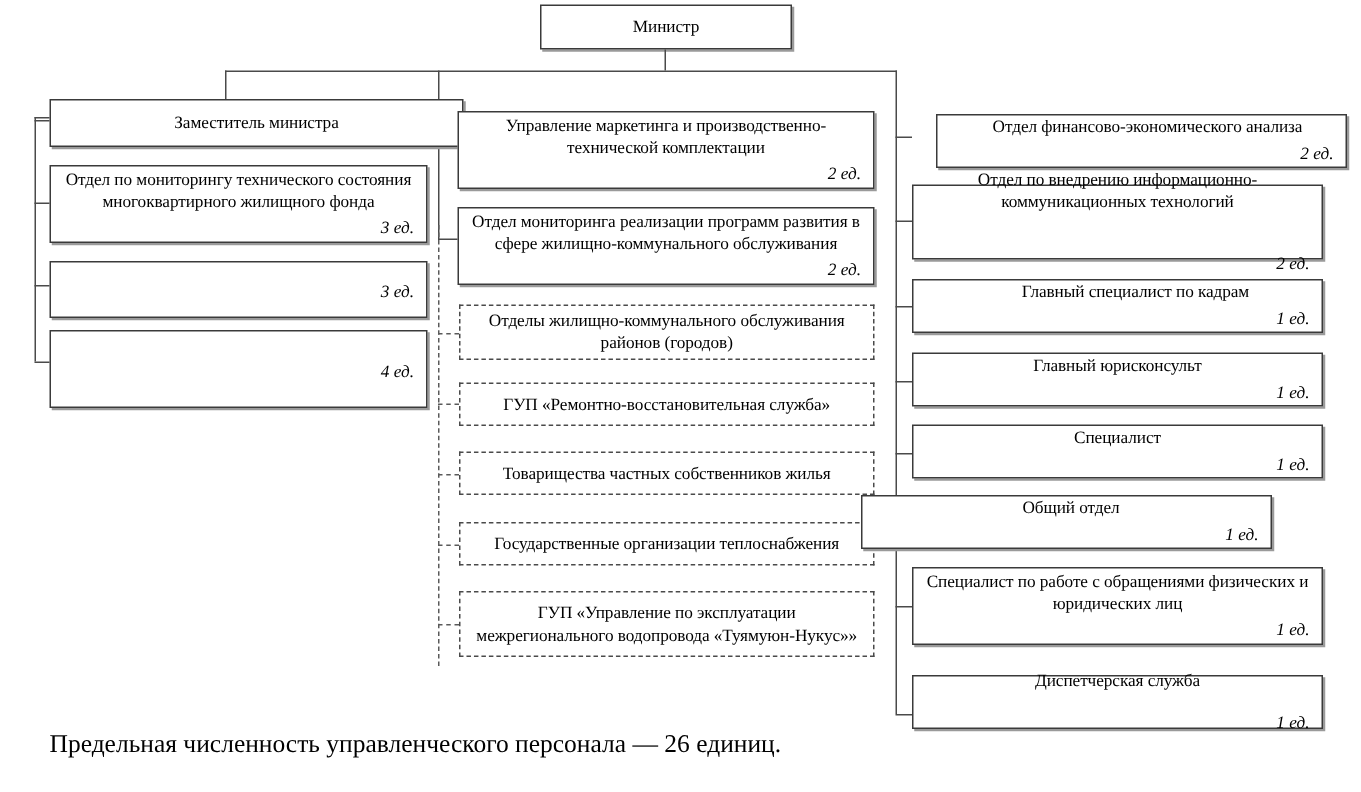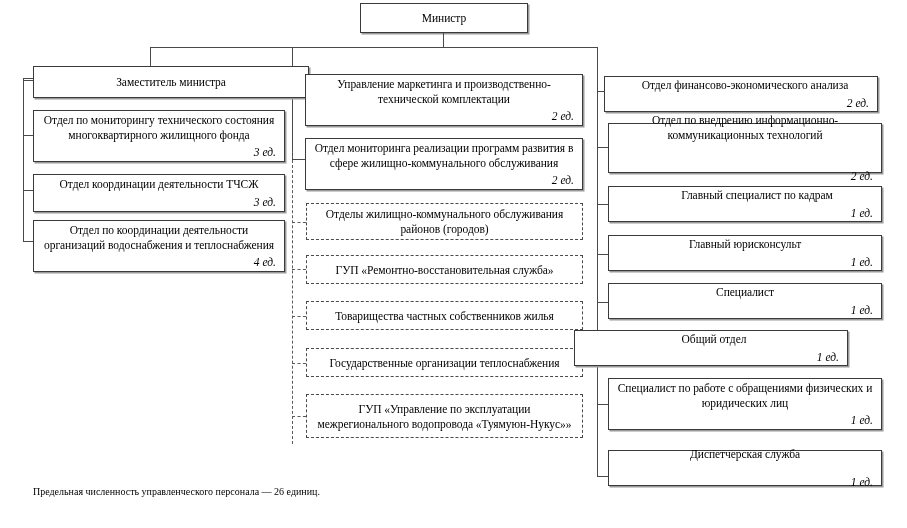--- a/index.html
+++ b/index.html
@@ -66,21 +66,21 @@
     height: 0;
     background: none;
     border-top: 1px dashed #5a5a5a;
   }
 
   
   #footer-note {
     position: absolute;
     left: 33px;
     top: 486px;
-    font-size: 10px;
+    font-size: 17px;
     color: #000000;
     font-family: "Liberation Serif", "DejaVu Serif", serif;
     white-space: nowrap;
   }
 </style>
 </head>
 <body>
 
 <div id="canvas">
 
@@ -126,26 +126,24 @@
   <div class="box" style="left:33px; top:66px; width:276px; height:32px;">
     <div class="title">Заместитель министра</div>
   </div>
 
   <div class="box" style="left:33px; top:110px; width:252px; height:52px;">
     <div class="title">Отдел по мониторингу технического состояния многоквартирного жилищного фонда</div>
     <div class="count">3 ед.</div>
   </div>
 
   <div class="box" style="left:33px; top:174px; width:252px; height:38px;">
-    <div class="title">Отдел координации деятельности ТЧСЖ</div>
     <div class="count">3 ед.</div>
   </div>
 
   <div class="box" style="left:33px; top:220px; width:252px; height:52px;">
-    <div class="title">Отдел по координации деятельности организаций водоснабжения и теплоснабжения</div>
     <div class="count">4 ед.</div>
   </div>
 
   <div class="box" style="left:305px; top:74px; width:278px; height:52px;">
     <div class="title">Управление маркетинга и производственно-технической комплектации</div>
     <div class="count">2 ед.</div>
   </div>
 
   <div class="box" style="left:305px; top:138px; width:278px; height:52px;">
     <div class="title">Отдел мониторинга реализации программ развития в сфере жилищно-коммунального обслуживания</div>
@@ -165,21 +163,21 @@
   </div>
 
   <div class="box dashed" style="left:306px; top:348px; width:277px; height:29px;">
     <div class="title">Государственные организации теплоснабжения</div>
   </div>
 
   <div class="box dashed" style="left:306px; top:394px; width:277px; height:44px;">
     <div class="title">ГУП «Управление по эксплуатации межрегионального водопровода  «Туямуюн-Нукус»»</div>
   </div>
 
-  <div class="box" style="left:604px; top:76px; width:274px; height:36px;padding-left:16px;">
+  <div class="box" style="left:624px; top:76px; width:274px; height:36px;padding-left:16px;">
     <div class="title">Отдел финансово-экономического анализа</div>
     <div class="count">2 ед.</div>
   </div>
 
   <div class="box" style="left:608px; top:123px; width:274px; height:50px;gap:24px;">
     <div class="title">Отдел по внедрению информационно-коммуникационных технологий</div>
     <div class="count">2 ед.</div>
   </div>
 
   <div class="box" style="left:608px; top:186px; width:274px; height:36px;padding-left:32px;">

